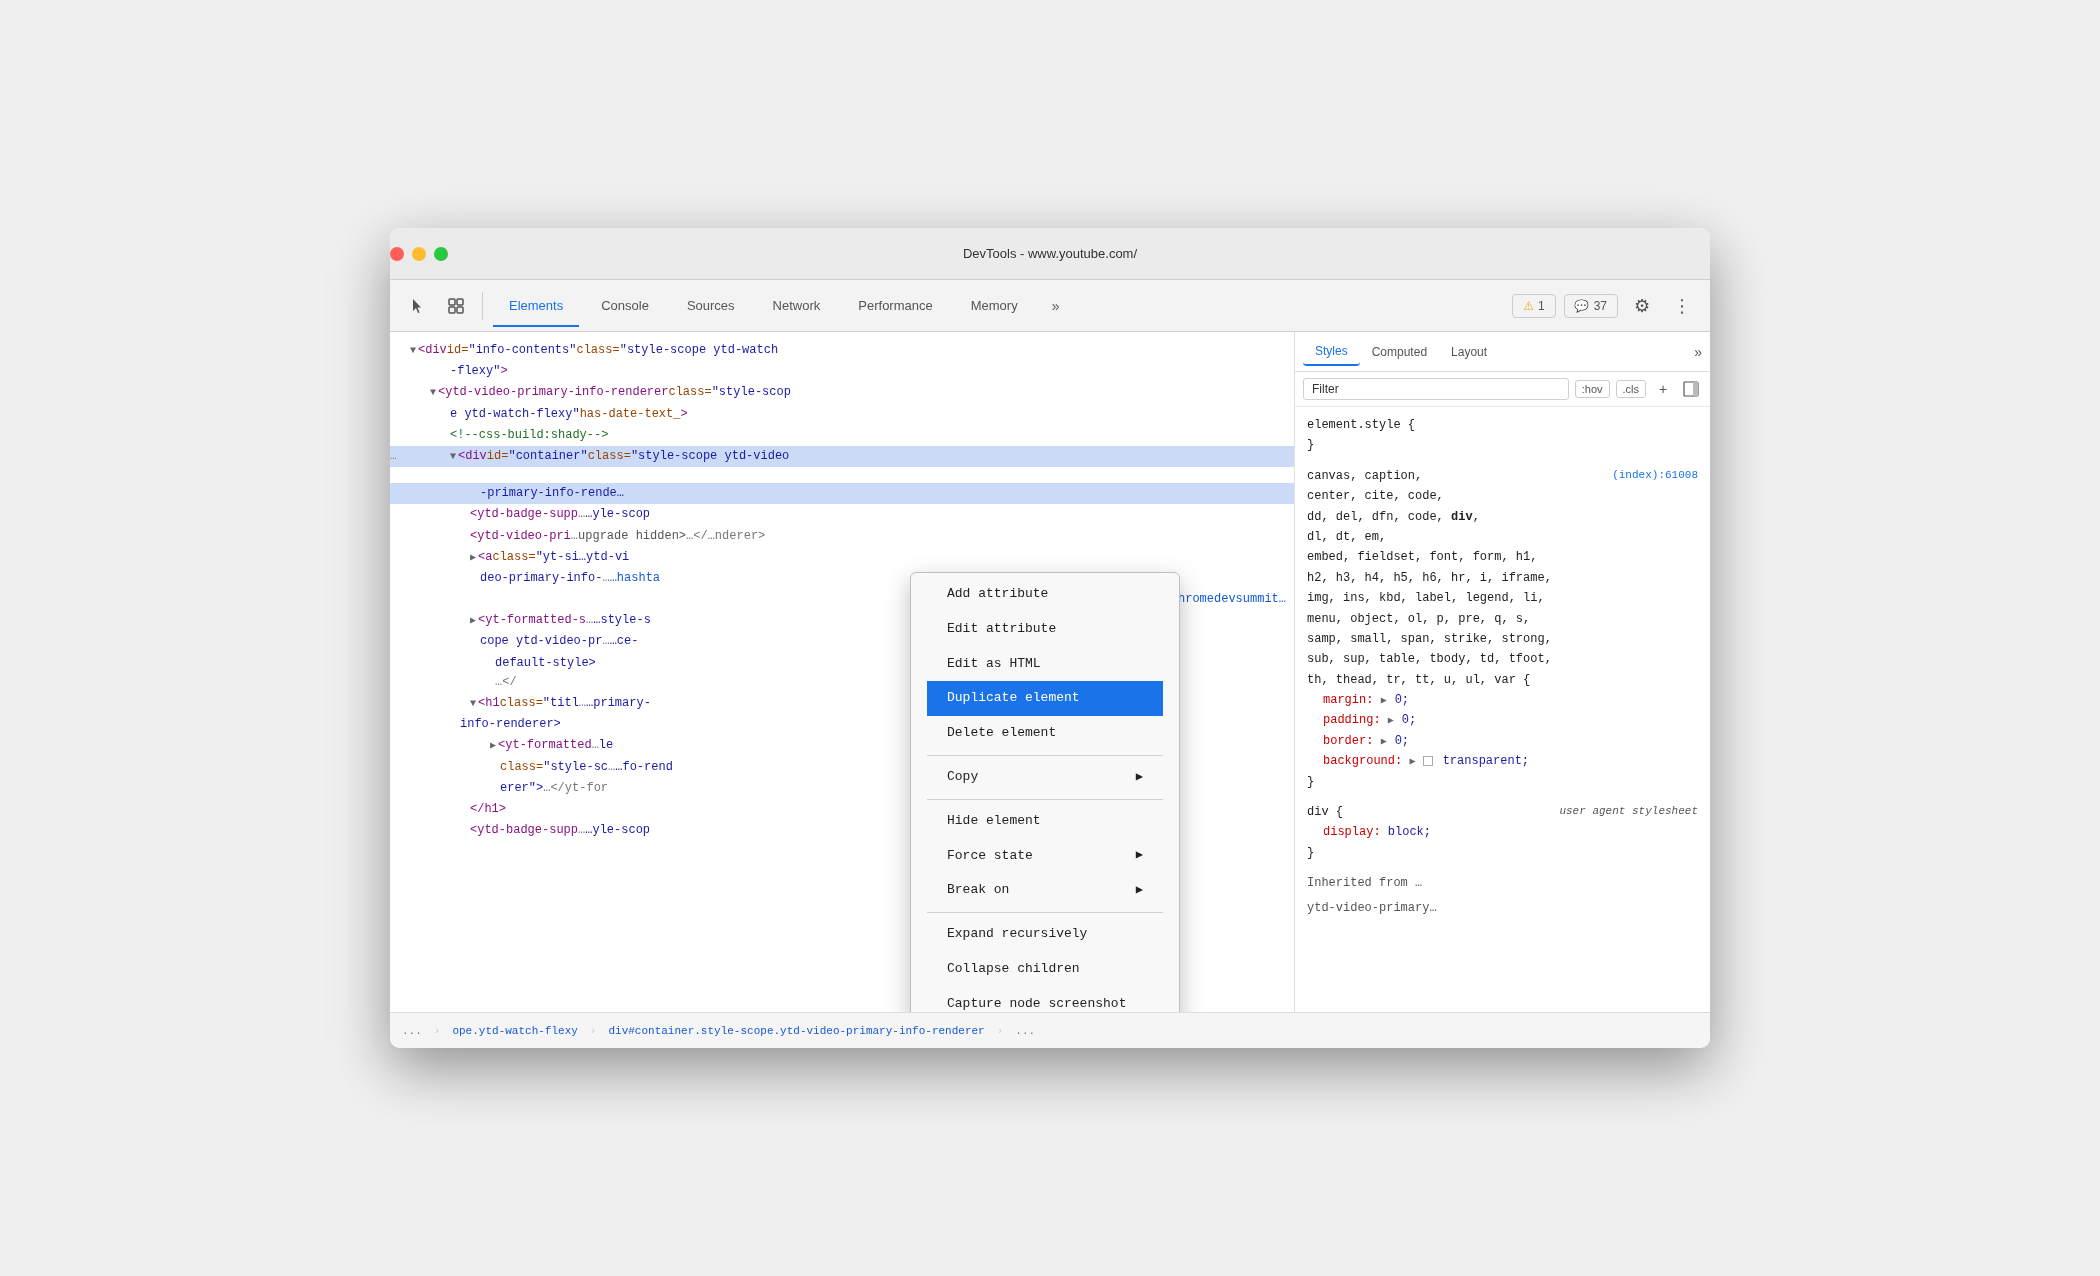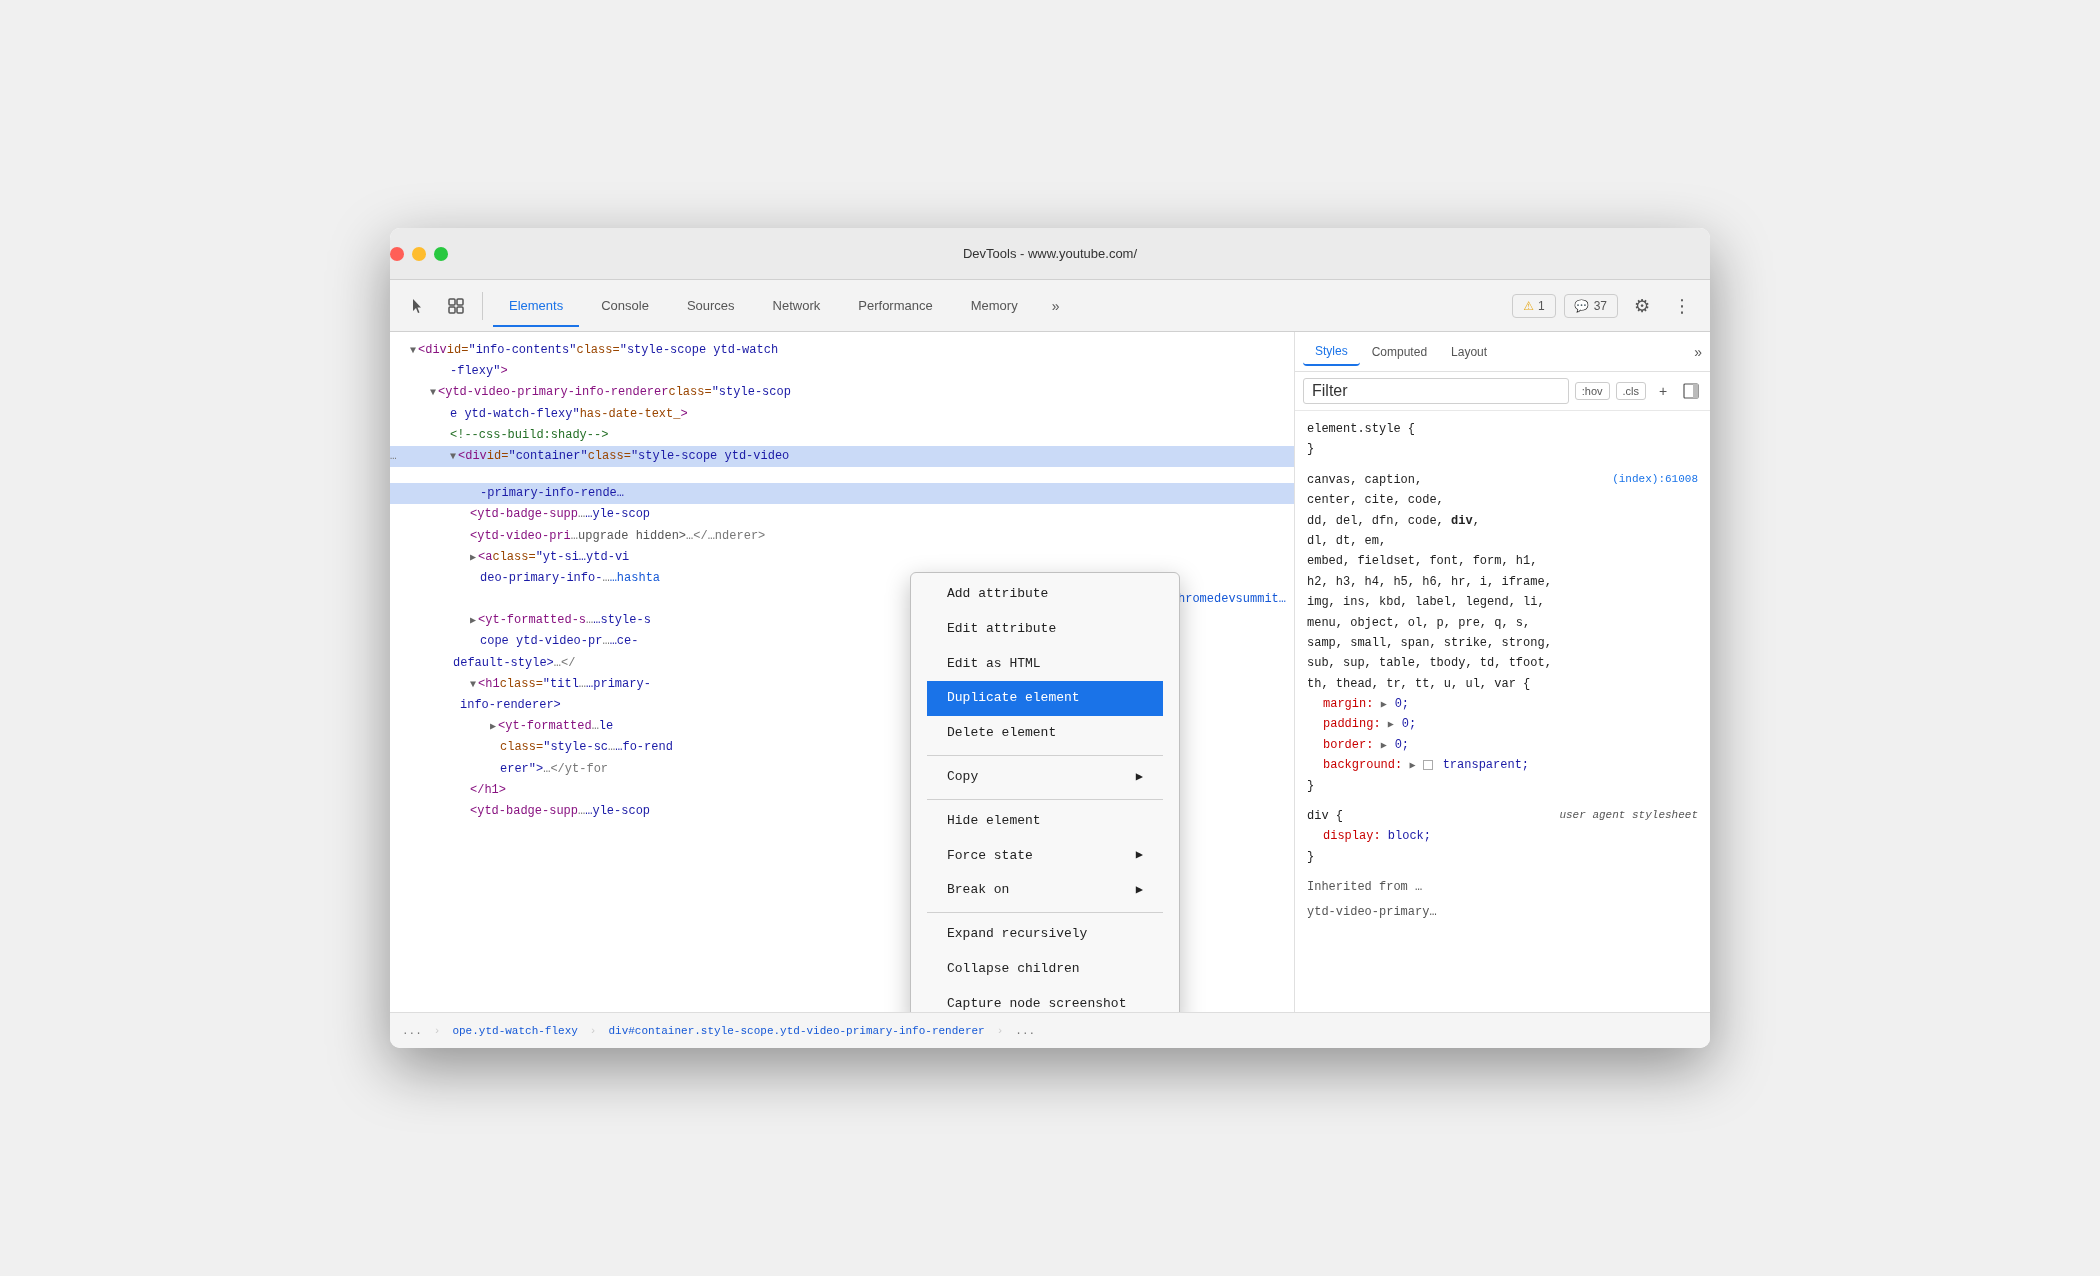--- a/index.html
+++ b/index.html
@@ -235,21 +235,21 @@
       align-items: center;
       padding: 6px 8px;
       border-bottom: 1px solid #e8e8e8;
       gap: 6px;
     }
     .filter-input {
       flex: 1;
       border: 1px solid #d0d0d0;
       border-radius: 3px;
       padding: 3px 8px;
-      font-size: 16px;
+      font-size: 12px;
       outline: none;
       background: #fff;
       color: #333;
     }
     .filter-pill {
       font-size: 11px;
       padding: 2px 6px;
       border: 1px solid #ccc;
       border-radius: 3px;
       color: #555;
@@ -456,21 +456,21 @@
           <span class="triangle">▶</span>
           <span class="tag">&lt;yt-formatted-s</span>
           <span class="dots">…</span>
           <span class="attr-value"> …style-s</span>
         </div>
         <div class="dom-line" style="padding-left:90px;">
           <span class="attr-value">cope ytd-video-pr</span>
           <span class="dots">…</span>
           <span class="attr-value"> …ce-</span>
         </div>
-        <div class="dom-line" style="padding-left:63px;">
+        <div class="dom-line" style="padding-left:105px;flex-direction:column;">
           <span class="attr-value">default-style&gt;</span>
           <span class="dots">…&lt;/</span>
         </div>
         <div class="dom-line dom-indent-4">
           <span class="triangle">▼</span>
           <span class="tag">&lt;h1 </span>
           <span class="attr-name">class=</span>
             <span class="attr-value">"titl</span>
           <span class="dots">…</span>
           <span class="attr-value"> …primary-</span>

